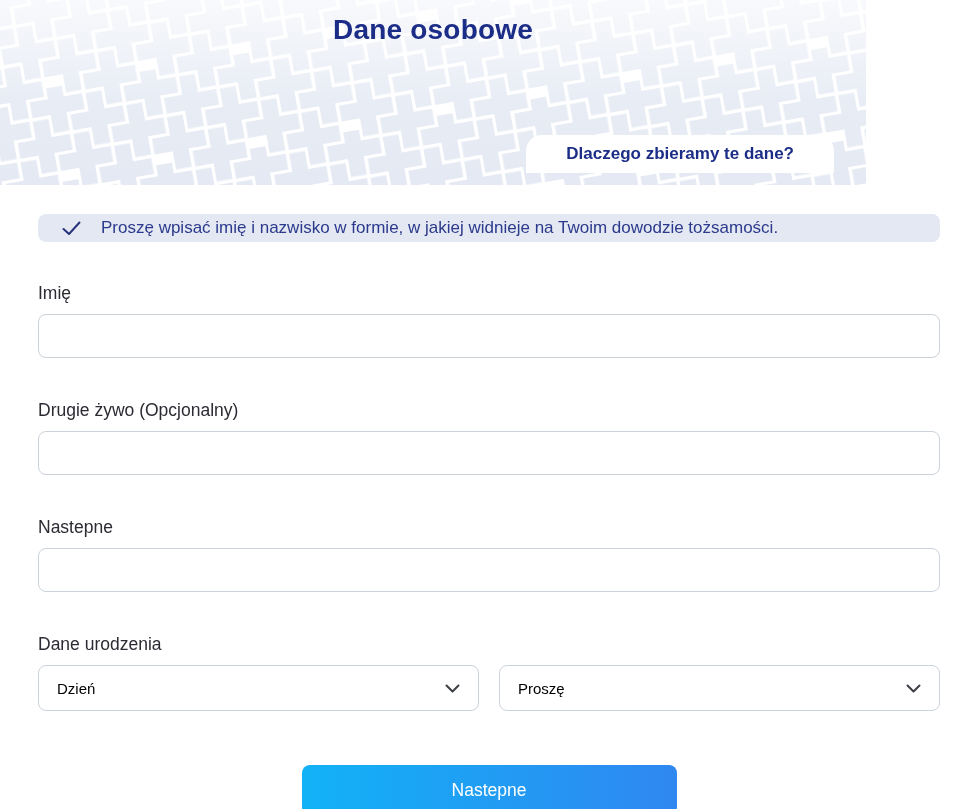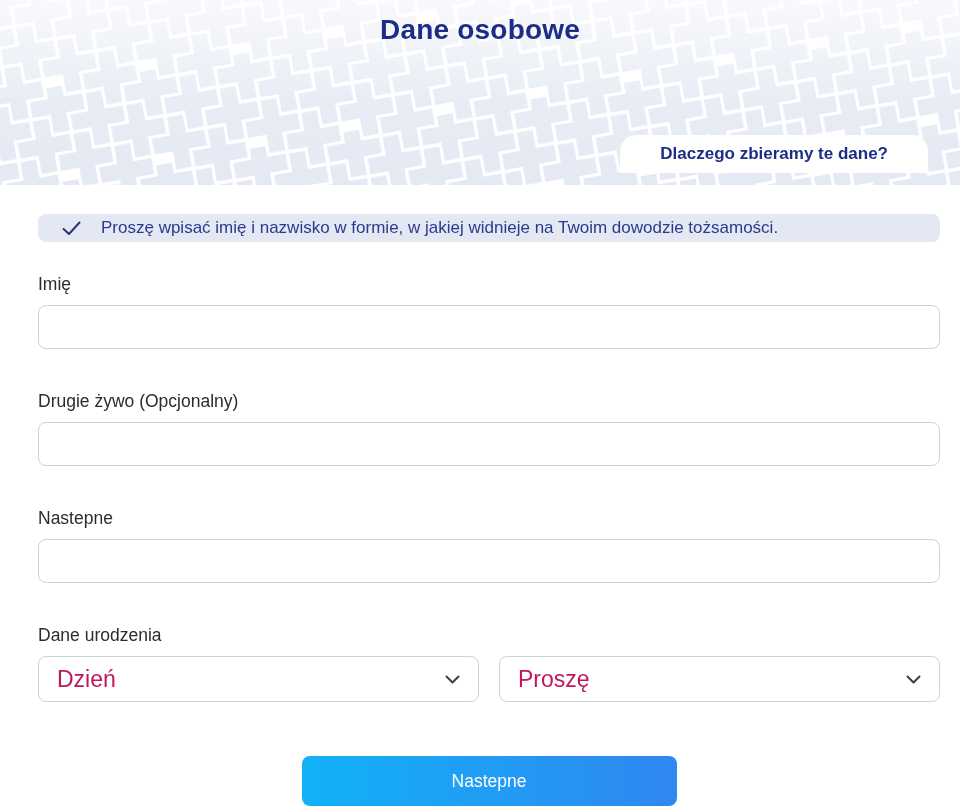--- a/index.html
+++ b/index.html
@@ -1,20 +1,20 @@
 <!DOCTYPE html>
 <html><head>
 <meta charset="utf-8">
 <style>
   * { margin: 0; padding: 0; box-sizing: border-box; }
   html, body { width: 960px; height: 809px; overflow: hidden; background: #ffffff; }
   body { font-family: "Liberation Sans", sans-serif; position: relative; }
 
   
-  .header { position: relative; width: 960px; height: 185px; background: #c4b5fd; }
+  .header { position: relative; width: 866px; height: 185px; background: #c4b5fd; }
   .pattern-svg { position: absolute; inset: 0; width: 100%; height: 100%; display: block; }
   .page-title {
     position: absolute; top: 14px; left: 0; width: 100%;
     text-align: center; font-size: 28px; font-weight: bold;
     color: #1b2d87; letter-spacing: 0.2px; z-index: 2;
   }
 
   
   .tabs {
     position: absolute; bottom: 12px; right: 32px; z-index: 3;
@@ -33,38 +33,38 @@
   .content { position: relative; padding: 0 20px 0 38px; background: #ffffff; }
 
   .banner {
     margin-top: 29px; height: 28px; background: #e4e8f2; border-radius: 8px;
     display: flex; align-items: center; padding: 0 20px 0 24px;
   }
   .banner-check { flex: 0 0 auto; margin-right: 20px; display: block; }
   .banner-text { font-size: 17px; color: #2b3a8c; }
 
   .field-label {
-    display: block; margin-top: 32px; margin-bottom: 10px;
+    display: block; margin-top: 41px; margin-bottom: 10px;
     font-size: 17.5px; color: #2b2b33;
   }
   .field-label.gap { margin-top: 42px; }
 
   .text-input {
     width: 100%; height: 44px; border: 1px solid #ccd2da; border-radius: 8px;
     background: #ffffff; font-family: "Liberation Sans", sans-serif;
     font-size: 17px; color: #222; padding: 0 14px; outline: none; display: block;
   }
 
   .selects-row { display: flex; gap: 20px; }
   .select {
     flex: 1; height: 46px; border: 1px solid #ccd2da; border-radius: 8px;
     background: #ffffff; display: flex; align-items: center;
     justify-content: space-between; padding: 0 18px 0 18px; cursor: pointer;
   }
-  .select-value { font-size: 23px; color: #be185d; }
+  .select-value { font-size: 15px; color: #000000; }
   .chevron { display: block; }
 
   .button-row { display: flex; justify-content: center; margin-top: 54px; }
   .next-button {
     width: 375px; height: 50px; border: none; cursor: pointer;
     border-radius: 8px;
     background: linear-gradient(90deg, #12b2f7 0%, #2f87f0 100%);
     color: #ffffff; font-family: "Liberation Sans", sans-serif;
     font-size: 17.5px; text-align: center;
   }

